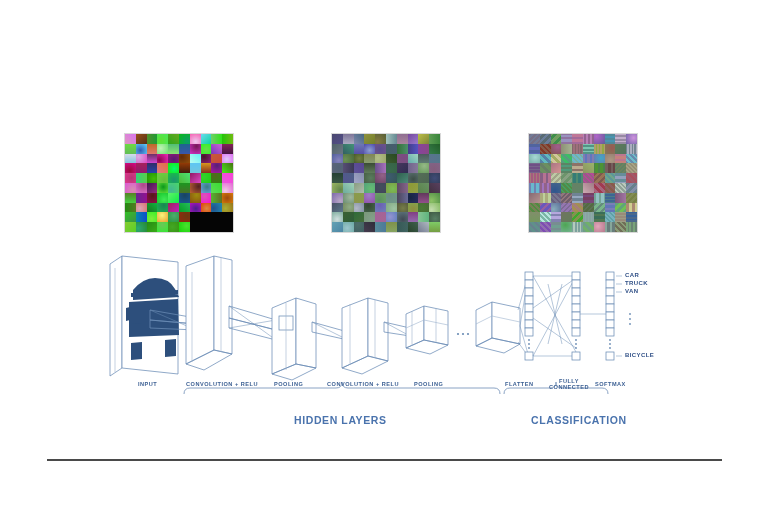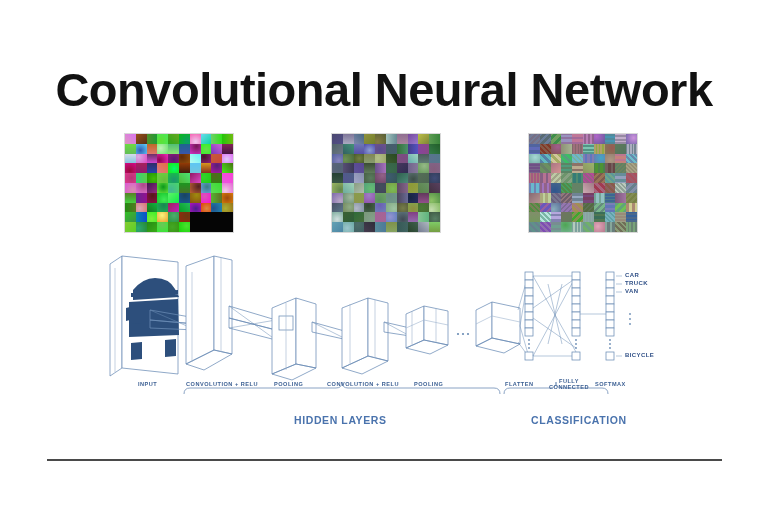--- a/index.html
+++ b/index.html
@@ -51,21 +51,20 @@
 
   
   .rule{position:absolute;left:47px;top:459px;width:675px;height:2px;
         background:#4a4a4a;}
 </style>
 </head>
 <body>
 
 <div class="page">
 
-  <div class="title">Convolutional Neural Network</div>
 
   <div class="fgrid" id="fgrid1" style="grid-template-columns: repeat(10, 1fr); grid-template-rows: repeat(10, 1fr);">
       <div class="cell" style="background: linear-gradient(225deg, rgb(216, 116, 236), rgb(225, 148, 195));"></div>
       <div class="cell" style="background: linear-gradient(135deg, rgb(152, 80, 22), rgb(86, 47, 26));"></div>
       <div class="cell" style="background: linear-gradient(270deg, rgb(31, 152, 53), rgb(79, 145, 43));"></div>
       <div class="cell" style="background: radial-gradient(circle at 34% 65%, rgb(94, 225, 51), rgb(74, 232, 90));"></div>
       <div class="cell" style="background: linear-gradient(45deg, rgb(43, 167, 27), rgb(102, 168, 31));"></div>
       <div class="cell" style="background: radial-gradient(circle at 77% 75%, rgb(12, 157, 106), rgb(10, 184, 24));"></div>
       <div class="cell" style="background: radial-gradient(circle at 51% 76%, rgb(239, 200, 239), rgb(245, 97, 178));"></div>
       <div class="cell" style="background: linear-gradient(135deg, rgb(106, 218, 240), rgb(12, 212, 159));"></div>

